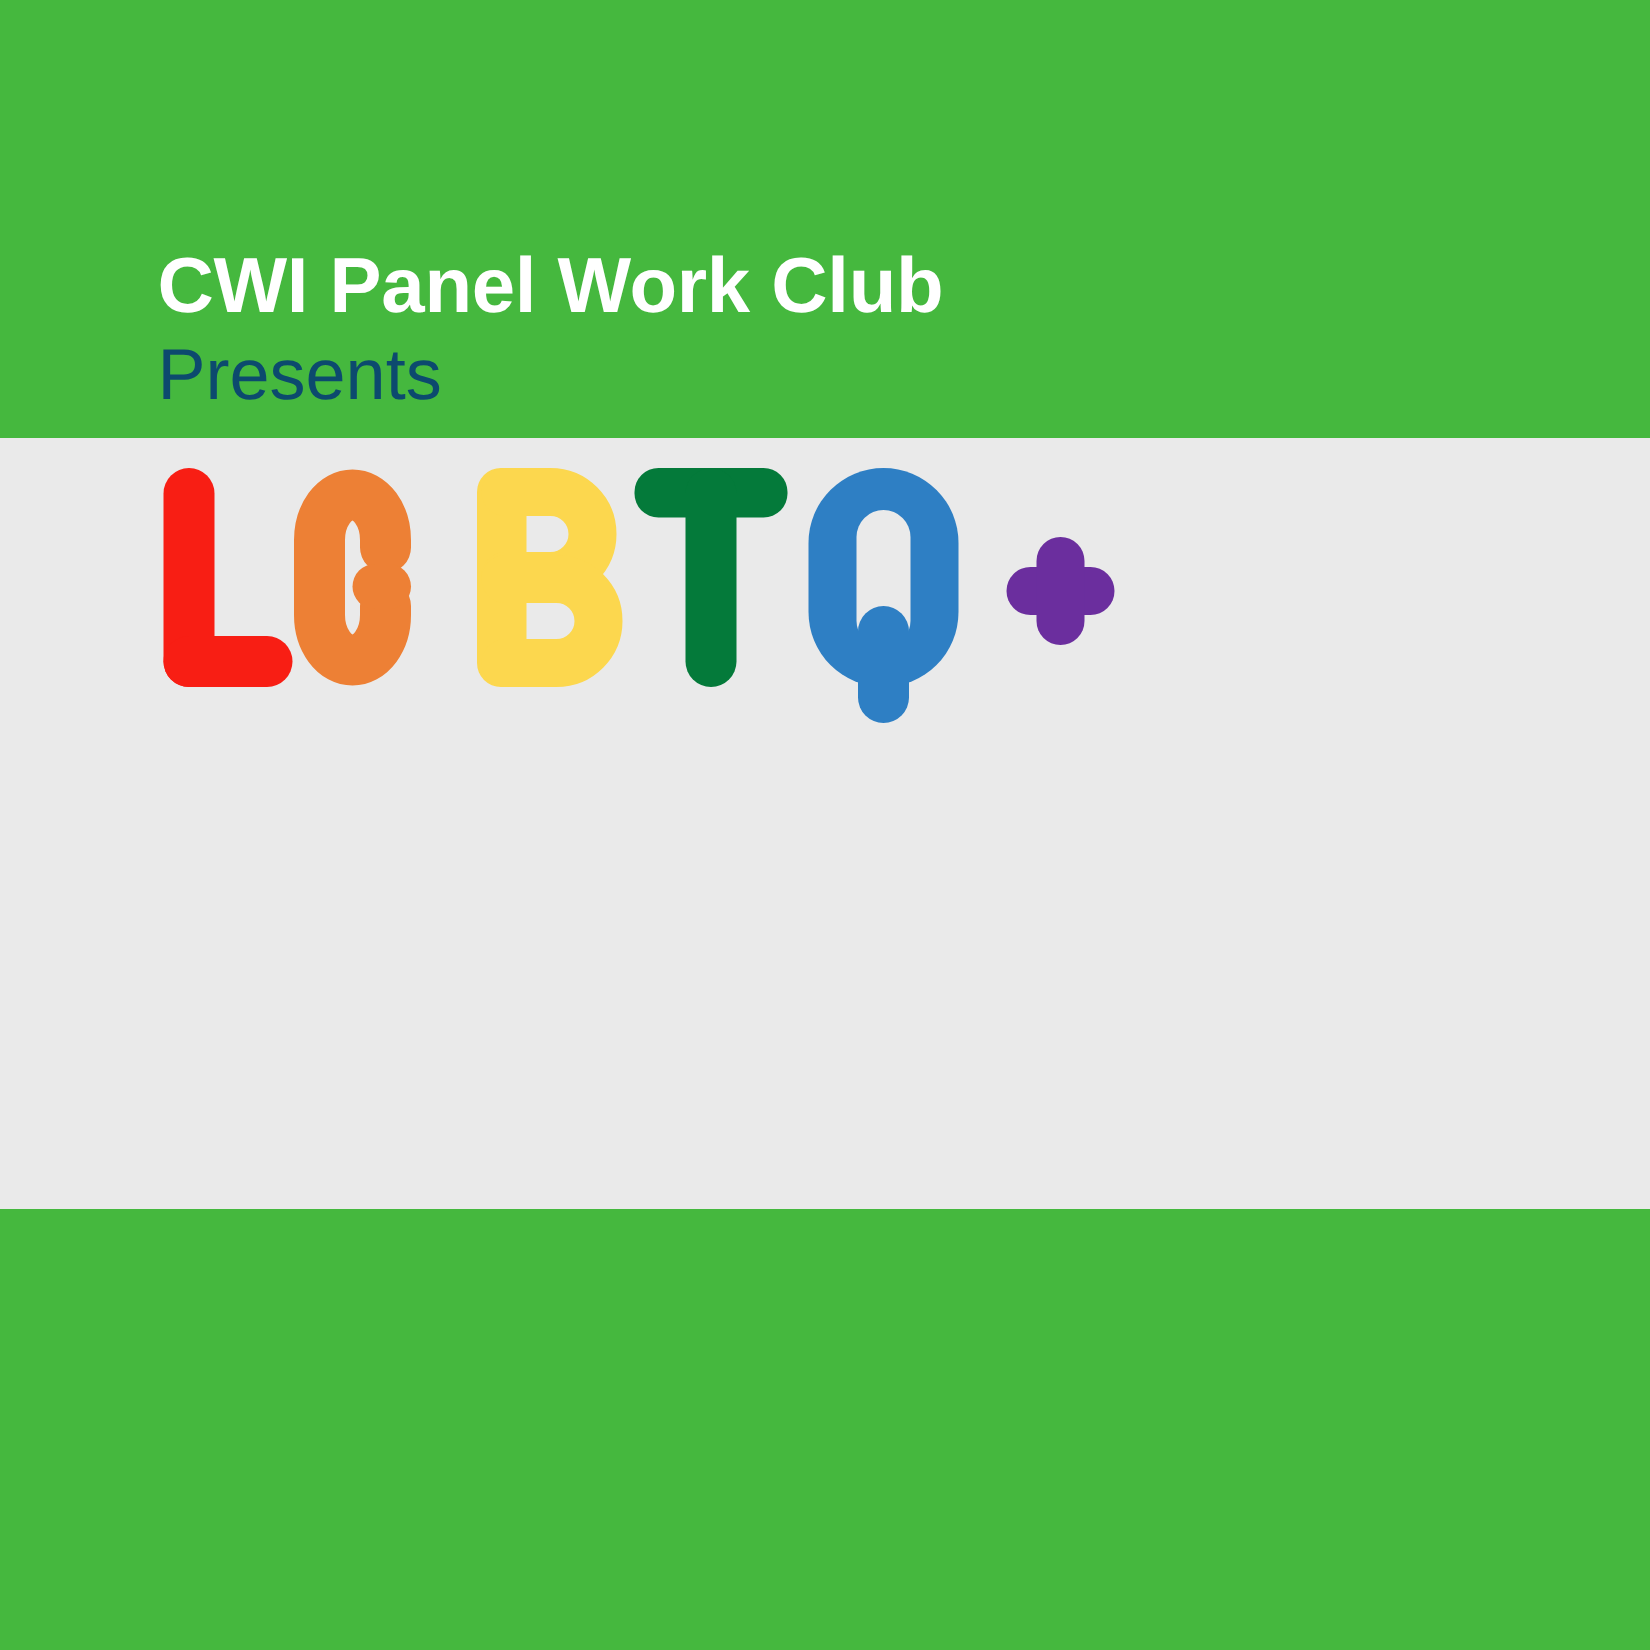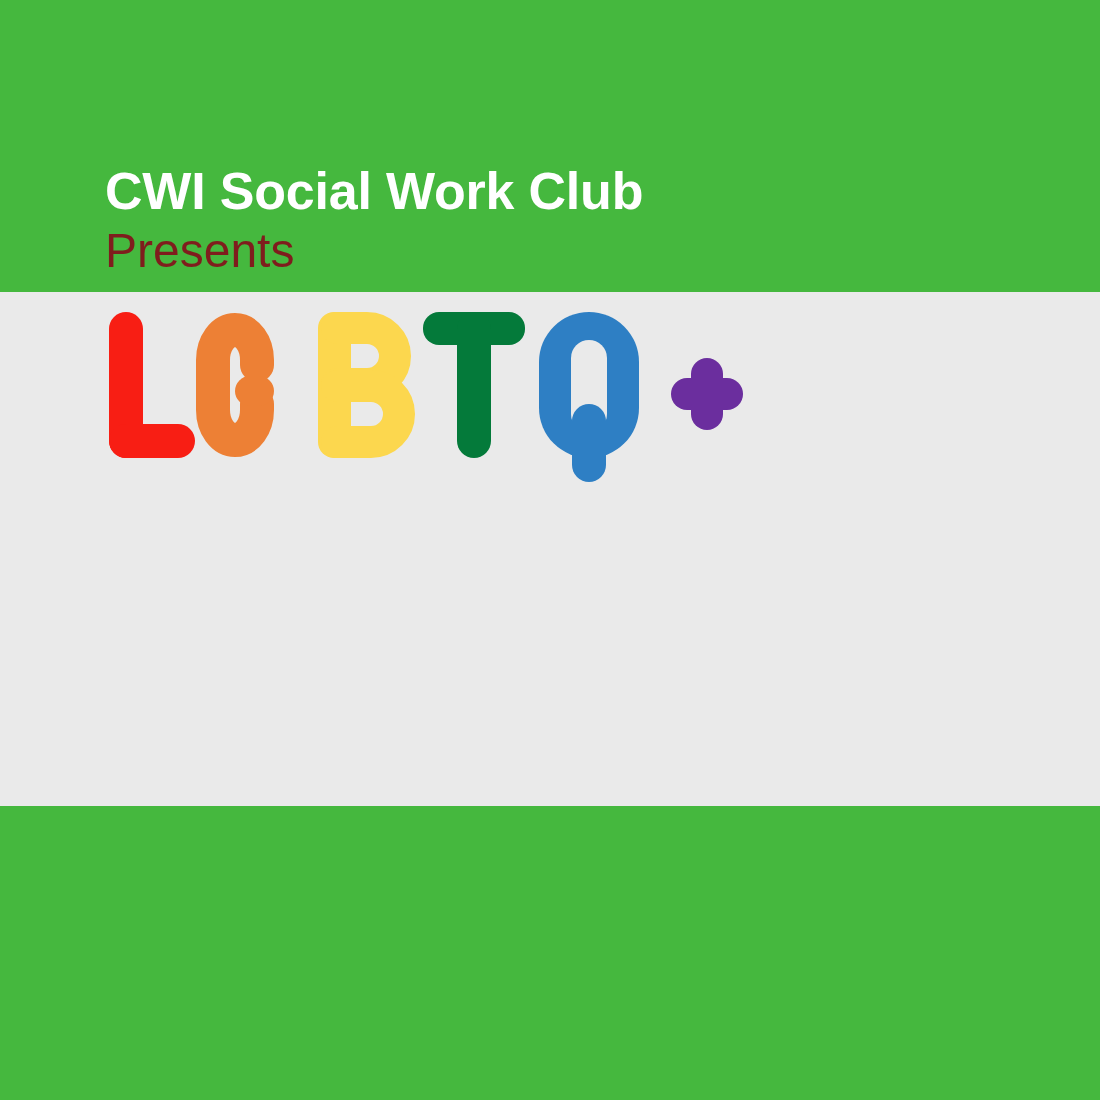--- a/index.html
+++ b/index.html
@@ -45,21 +45,21 @@
     font-family: "Liberation Sans", sans-serif;
     font-size: 52px;
     font-weight: bold;
     line-height: 62px;
     letter-spacing: -0.2px;
     white-space: nowrap;
   }
 
   .club-presents {
     display: block;
-    color: #7f1d1d;
+    color: #0c4a6e;
     font-family: "Liberation Sans", sans-serif;
     font-size: 48px;
     font-weight: normal;
     line-height: 58px;
     letter-spacing: 0px;
     white-space: nowrap;
   }
 
   
   .panel-light {
@@ -117,21 +117,21 @@
   }
 </style>
 </head>
 <body>
 
 <div class="poster">
 
   <div class="band-top"></div>
 
   <div class="club-block">
-    <span class="club-name">CWI Social Work Club</span>
+    <span class="club-name">CWI Panel Work Club</span>
     <span class="club-presents">Presents</span>
   </div>
 
   <div class="panel-light"></div>
 
   <div class="wordmark">
     <svg viewBox="0 0 640 180" xmlns="http://www.w3.org/2000/svg" aria-hidden="true">
 
       <g>
         <rect x="4" y="4" width="34" height="146" rx="17" fill="#f81e14"></rect>

